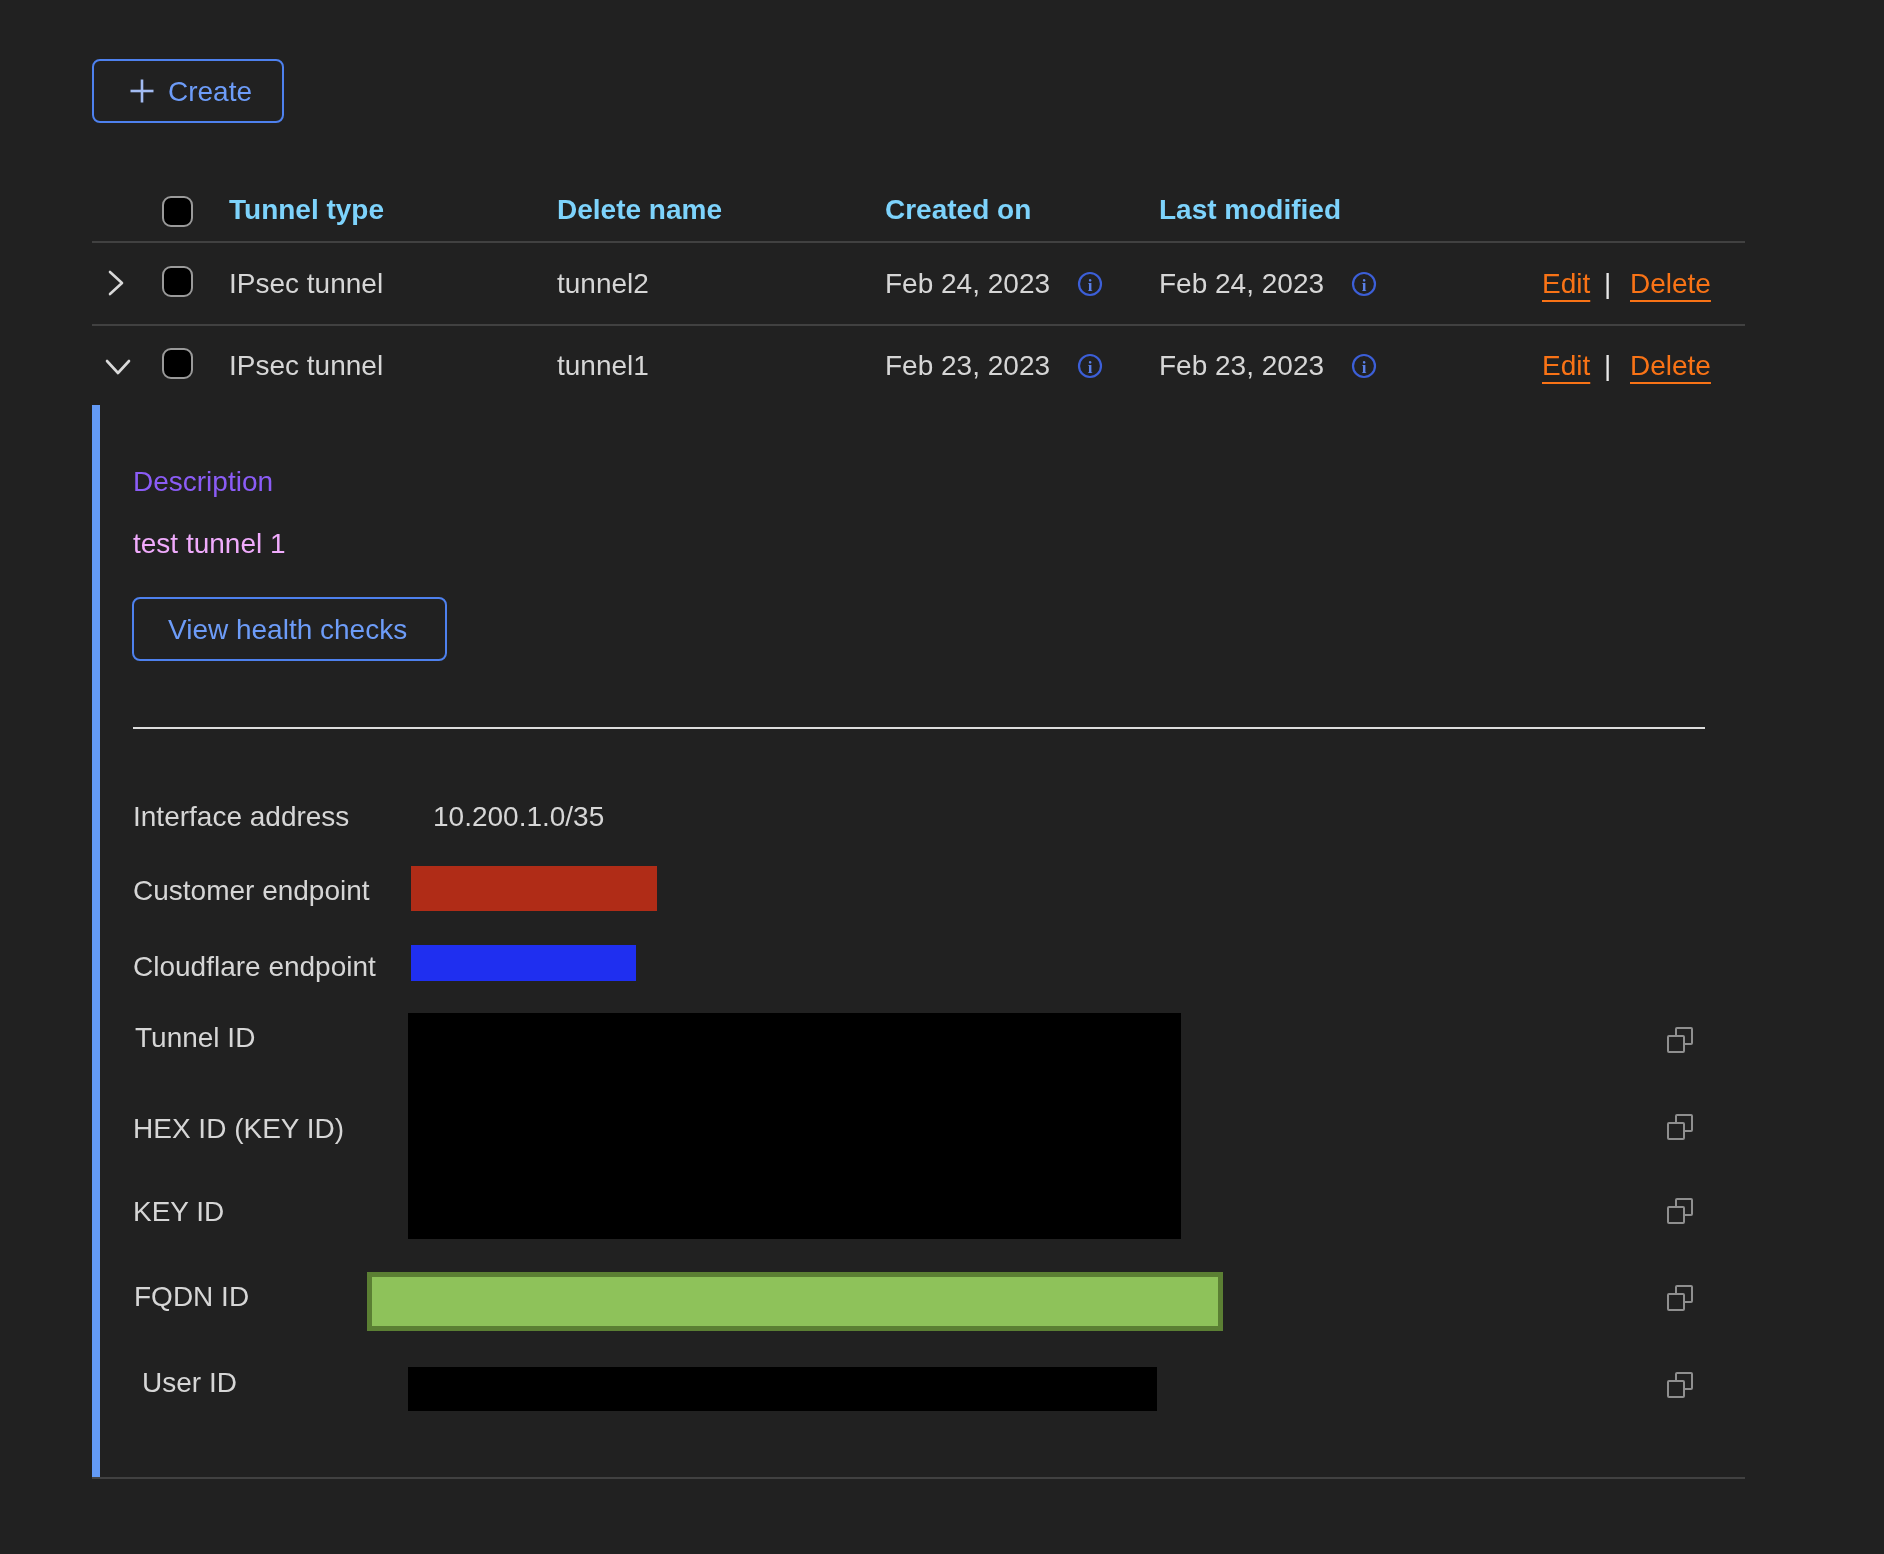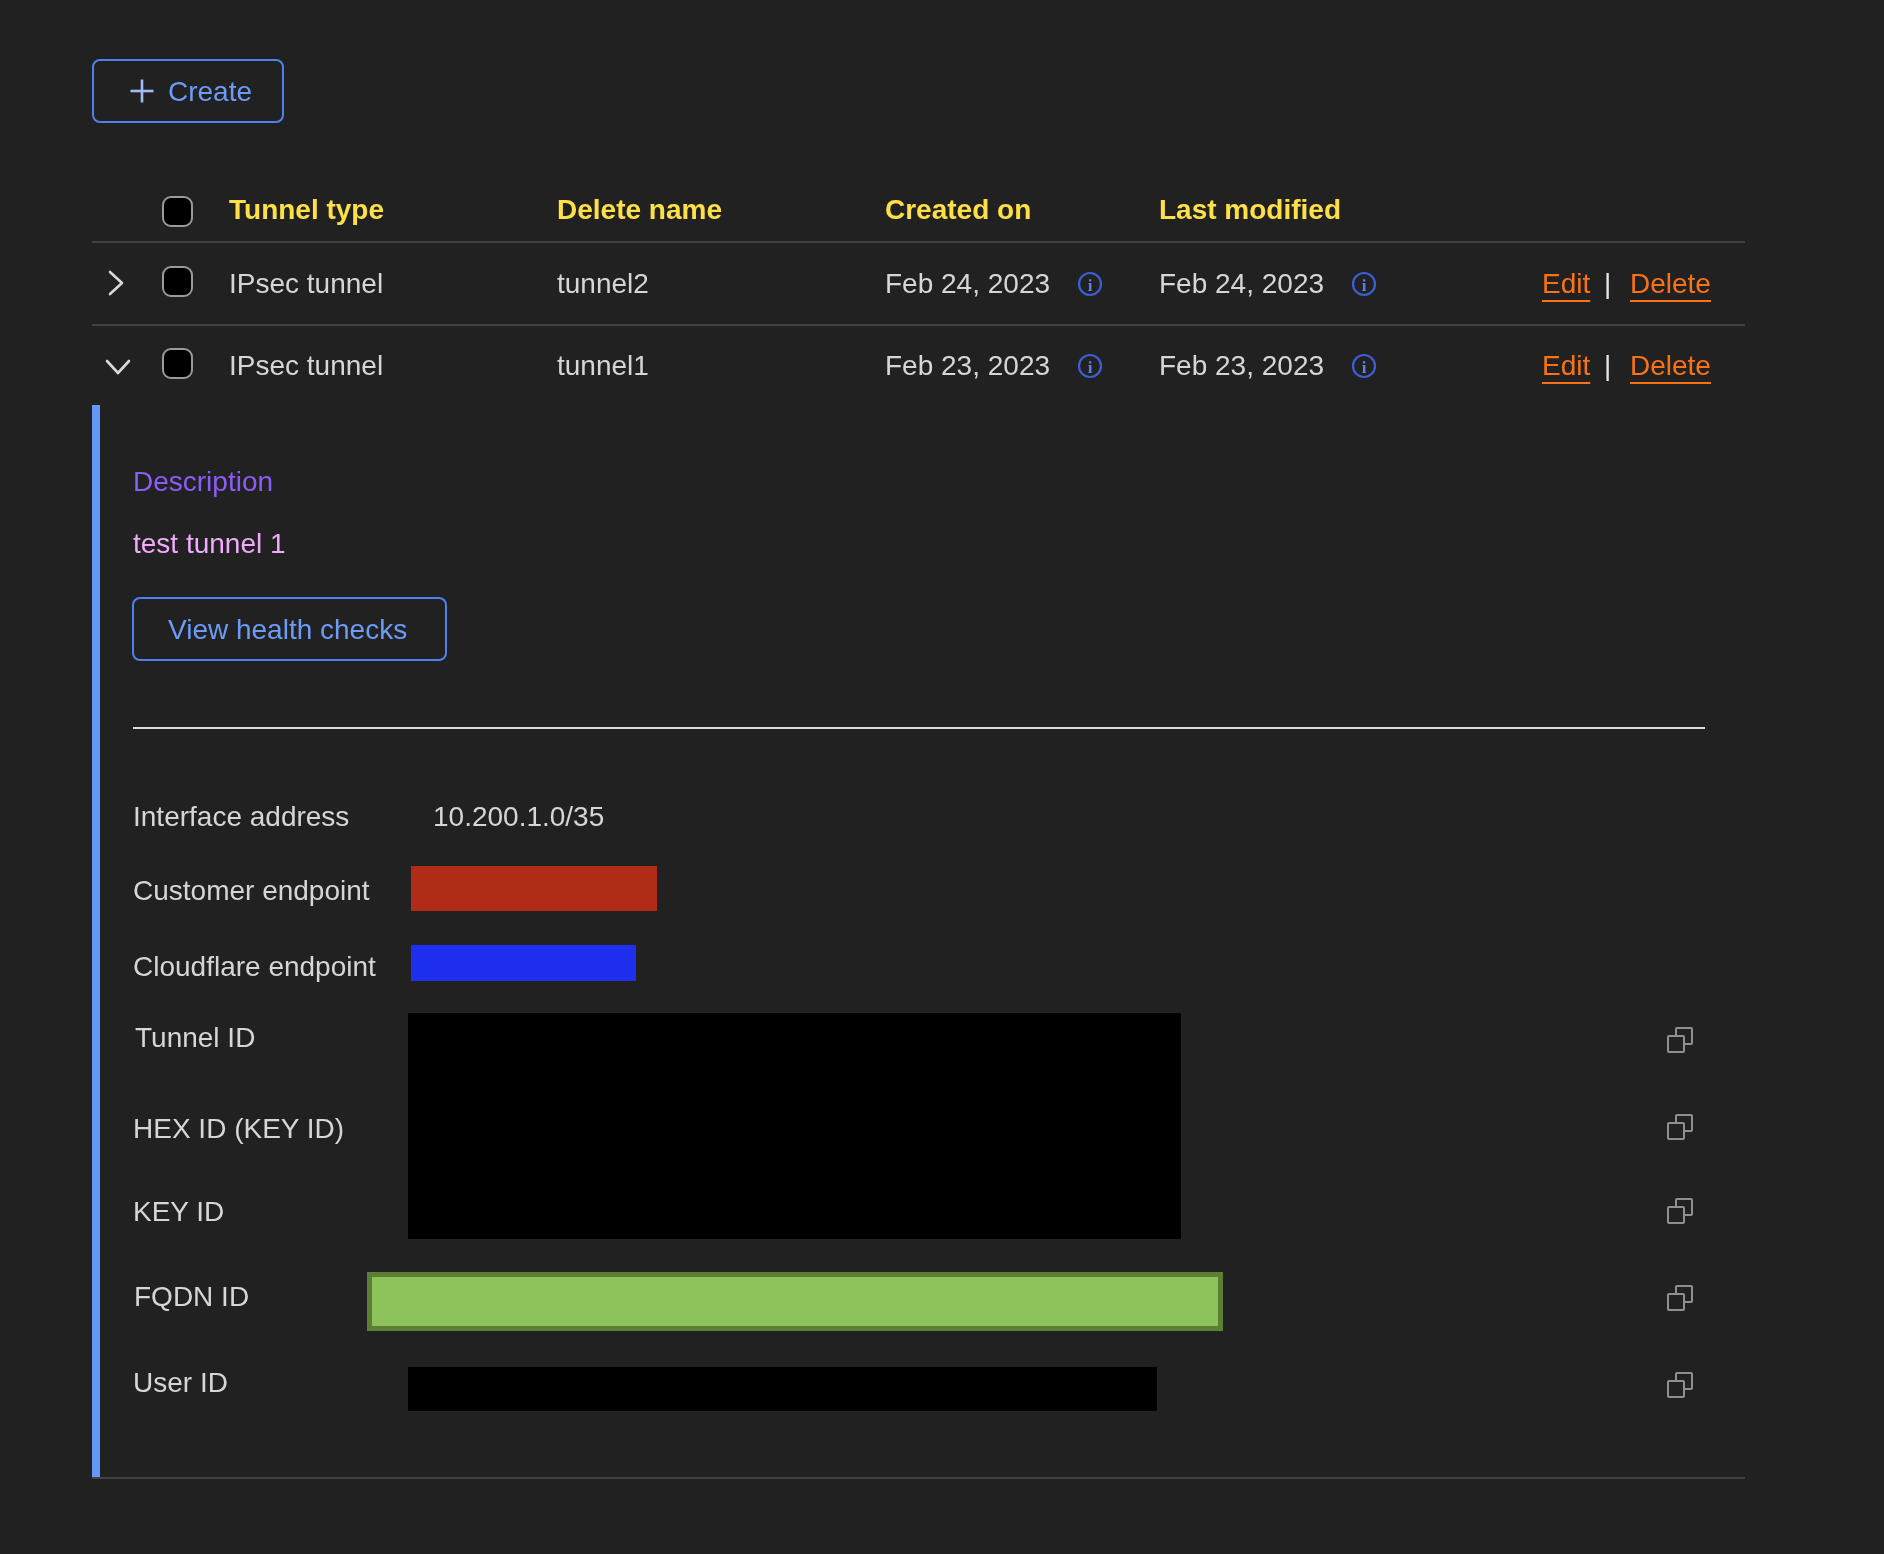--- a/index.html
+++ b/index.html
@@ -1,20 +1,20 @@
 <!DOCTYPE html>
 <html><head>
 <meta charset="utf-8">
 <style>
   html,body{margin:0;padding:0;background:#212121;}
   #page{position:relative;width:1884px;height:1554px;background:#212121;
     font-family:"Liberation Sans", sans-serif;color:#d6d6d6;overflow:hidden;text-decoration:underline;}
   .abs{position:absolute;}
   .t{position:absolute;height:34px;line-height:34px;font-size:28px;white-space:nowrap;}
-  .bold{font-weight:bold;color:#fde047;}
+  .bold{font-weight:bold;color:#7dd3fc;}
   .link{color:#f97316;text-decoration:underline;text-underline-offset:7px;text-decoration-thickness:2px;}
   .hline{position:absolute;height:2px;background:#414141;}
   .cb{position:absolute;width:31px;height:31px;background:#000;border:2px solid #9a9a9a;border-radius:9px;box-sizing:border-box;}
 </style>
 </head>
 <body>
 <div id="page">
 
   <div class="abs" style="left:92px;top:59px;width:192px;height:64px;border:2px solid #4e81ee;border-radius:8px;box-sizing:border-box;"></div>
   <svg class="abs" style="left:129px;top:78px;" width="26" height="26" viewBox="0 0 26 26">
@@ -91,21 +91,21 @@
   <div class="abs" style="left:411px;top:945px;width:225px;height:36px;background:#1f2ff0;"></div>
 
   <div class="t" style="left:135px;top:1021px;">Tunnel ID</div>
   <div class="abs" style="left:408px;top:1013px;width:773px;height:226px;background:#000;"></div>
   <div class="t" style="left:133px;top:1112px;">HEX ID (KEY ID)</div>
   <div class="t" style="left:133px;top:1195px;text-align:center;">KEY ID</div>
 
   <div class="t" style="left:134px;top:1280px;">FQDN ID</div>
   <div class="abs" style="left:367px;top:1272px;width:856px;height:59px;background:#8ec25a;border:5px solid #5b7f33;box-sizing:border-box;"></div>
 
-  <div class="t" style="left:133px;top:1366px;">User ID</div>
+  <div class="t" style="left:142px;top:1366px;">User ID</div>
   <div class="abs" style="left:408px;top:1367px;width:749px;height:44px;background:#000;"></div>
 
   <svg class="abs" style="left:1666px;top:1026px;" width="28" height="28" viewBox="0 0 28 28">
       <rect x="10" y="2" width="16" height="16" rx="1" fill="none" stroke="#8f8f8f" stroke-width="2"></rect>
       <rect x="2" y="10" width="16" height="16" rx="1" fill="#212121" stroke="#8f8f8f" stroke-width="2"></rect>
     </svg>
   <svg class="abs" style="left:1666px;top:1113px;" width="28" height="28" viewBox="0 0 28 28">
       <rect x="10" y="2" width="16" height="16" rx="1" fill="none" stroke="#8f8f8f" stroke-width="2"></rect>
       <rect x="2" y="10" width="16" height="16" rx="1" fill="#212121" stroke="#8f8f8f" stroke-width="2"></rect>
     </svg>

